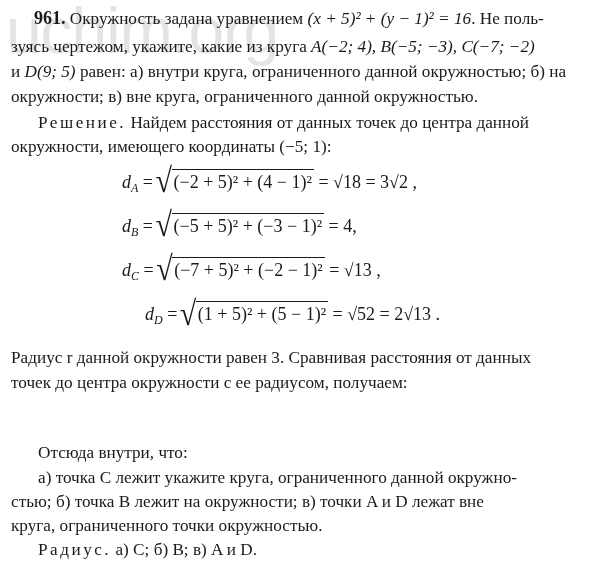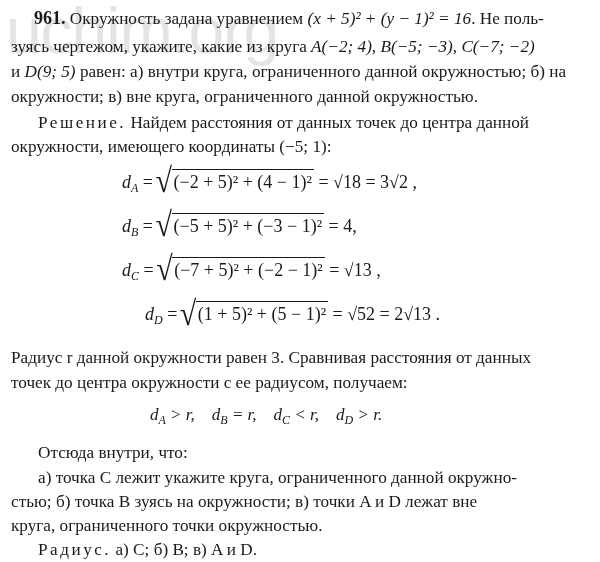--- a/index.html
+++ b/index.html
@@ -68,35 +68,29 @@
     <span>= √52 = 2√13 .</span>
   </div>
 
   <div class="line" style="top:348px;left:11px;">
     <span>Радиус r данной окружности равен 3. Сравнивая расстояния от данных</span>
   </div>
   <div class="line" style="top:373px;left:11px;">
     <span>точек до центра окружности с ее радиусом, получаем:</span>
   </div>
 
-  <div class="eq it" style="top:405px;left:150px;font-size:17px;">
-    <span>d<span class="sub">A</span> &gt; r,</span>&nbsp;&nbsp;&nbsp;
-    <span>d<span class="sub">B</span> = r,</span>&nbsp;&nbsp;&nbsp;
-    <span>d<span class="sub">C</span> &lt; r,</span>&nbsp;&nbsp;&nbsp;
-    <span>d<span class="sub">D</span> &gt; r.</span>
-  </div>
 
   <div class="line" style="top:443px;left:38px;">
     <span>Отсюда внутри, что:</span>
   </div>
   <div class="line" style="top:468px;left:38px;">
     <span>а) точка C лежит укажите круга, ограниченного данной окружно-</span>
   </div>
   <div class="line" style="top:492px;left:11px;">
-    <span>стью; б) точка B зуясь на окружности; в) точки A и D лежат вне</span>
+    <span>стью; б) точка B лежит на окружности; в) точки A и D лежат вне</span>
   </div>
   <div class="line" style="top:516px;left:11px;">
     <span>круга, ограниченного точки окружностью.</span>
   </div>
 
   <div class="line" style="top:540px;left:38px;">
     <span class="spaced">Радиус.</span><span> а) C; б) B; в) A и D.</span>
   </div>
 
 </div>

